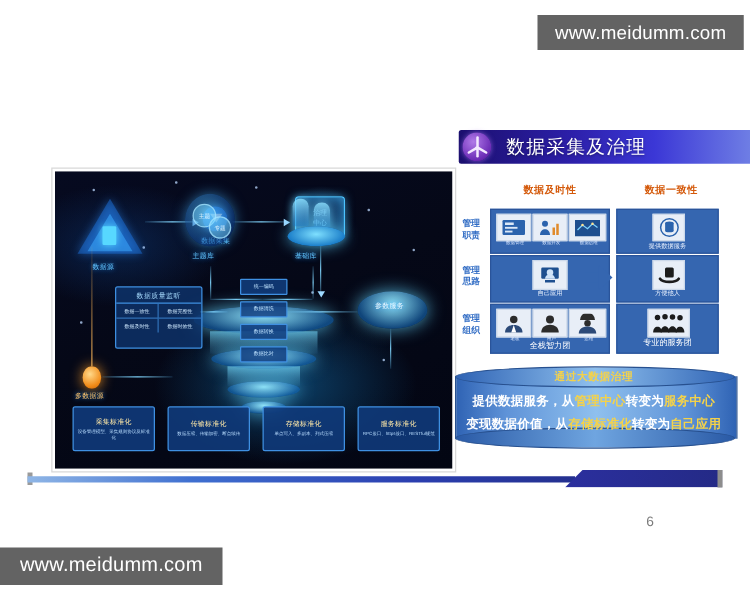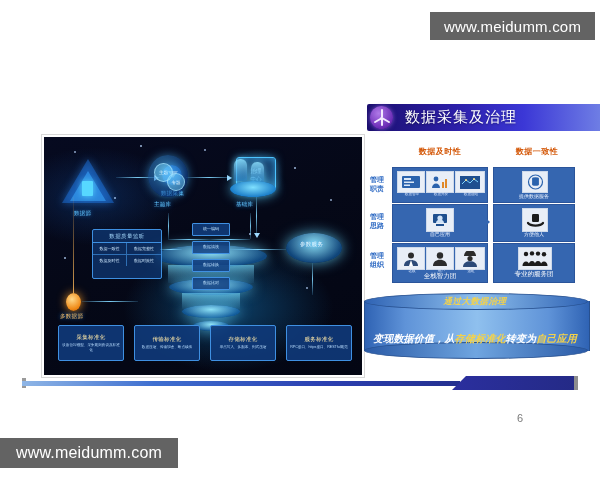--- a/index.html
+++ b/index.html
@@ -217,21 +217,21 @@
   .cellcap.big{font-size:6.5px;color:#ffffff;}
 
   #bigarrow{
     position:absolute;left:468px;top:212px;width:22px;height:20px;
   }
   #bigarrow .shaft{position:absolute;left:0;top:6px;width:12px;height:8px;background:#3566b0;}
   #bigarrow .head{position:absolute;left:11px;top:0;width:0;height:0;
     border-top:10px solid transparent;border-bottom:10px solid transparent;border-left:11px solid #3566b0;}
 
   
-  #cyl{position:absolute;left:364px;top:293px;width:222px;height:66px;font-style:italic;}
+  #cyl{position:absolute;left:364px;top:293px;width:222px;height:66px;}
   #cyl .body{
     position:absolute;left:0;top:8px;width:224px;height:50px;
     background:linear-gradient(90deg,#2f63b4 0%,#5f93d8 18%,#8fc0ee 50%,#5f93d8 82%,#2f63b4 100%);
     border-left:1px solid #27508f;border-right:1px solid #27508f;
   }
   #cyl .toplid{
     position:absolute;left:0;top:0;width:224px;height:17px;border-radius:50%;
     background:linear-gradient(90deg,#2f63b4,#8fc0ee 50%,#2f63b4);
     border:1px solid #27508f;box-sizing:border-box;
   }
@@ -517,20 +517,23 @@
       </svg>
     </div>
     <div class="cellcap big" style="top:26px;">专业的服务团</div>
   </div>
 
   <div id="cyl">
     <div class="body"></div>
     <div class="botlid"></div>
     <div class="toplid"></div>
     <div class="ctitle">通过大数据治理</div>
+    <div class="cline l1">
+      <span>提供数据服务，从</span><span class="hl">管理中心</span><span>转变为</span><span class="hl">服务中心</span>
+    </div>
     <div class="cline l2">
       <span>变现数据价值，从</span><span class="hl">存储标准化</span><span>转变为</span><span class="hl">自己应用</span>
     </div>
   </div>
 
   <div id="ribbon">
     <div class="cap"></div>
     <div class="thin"></div>
     <div class="wedge"></div>
     <div class="endcap"></div>

